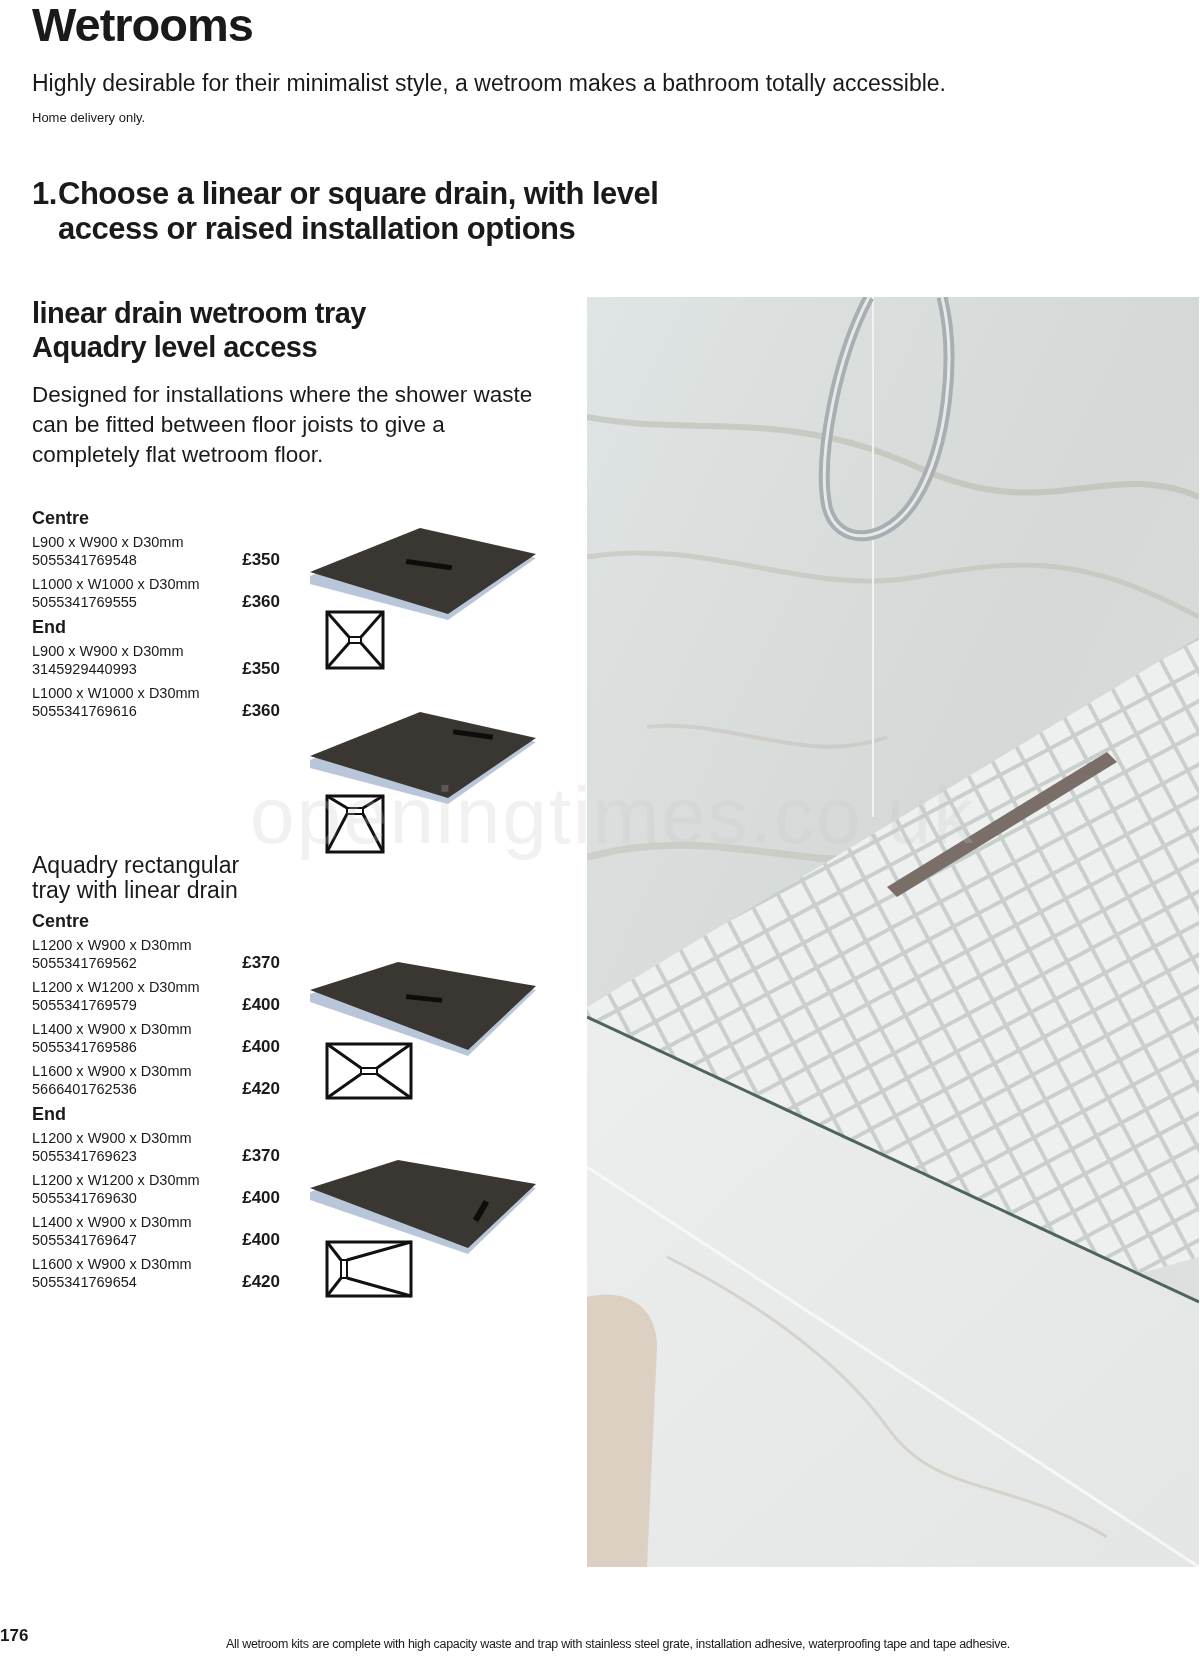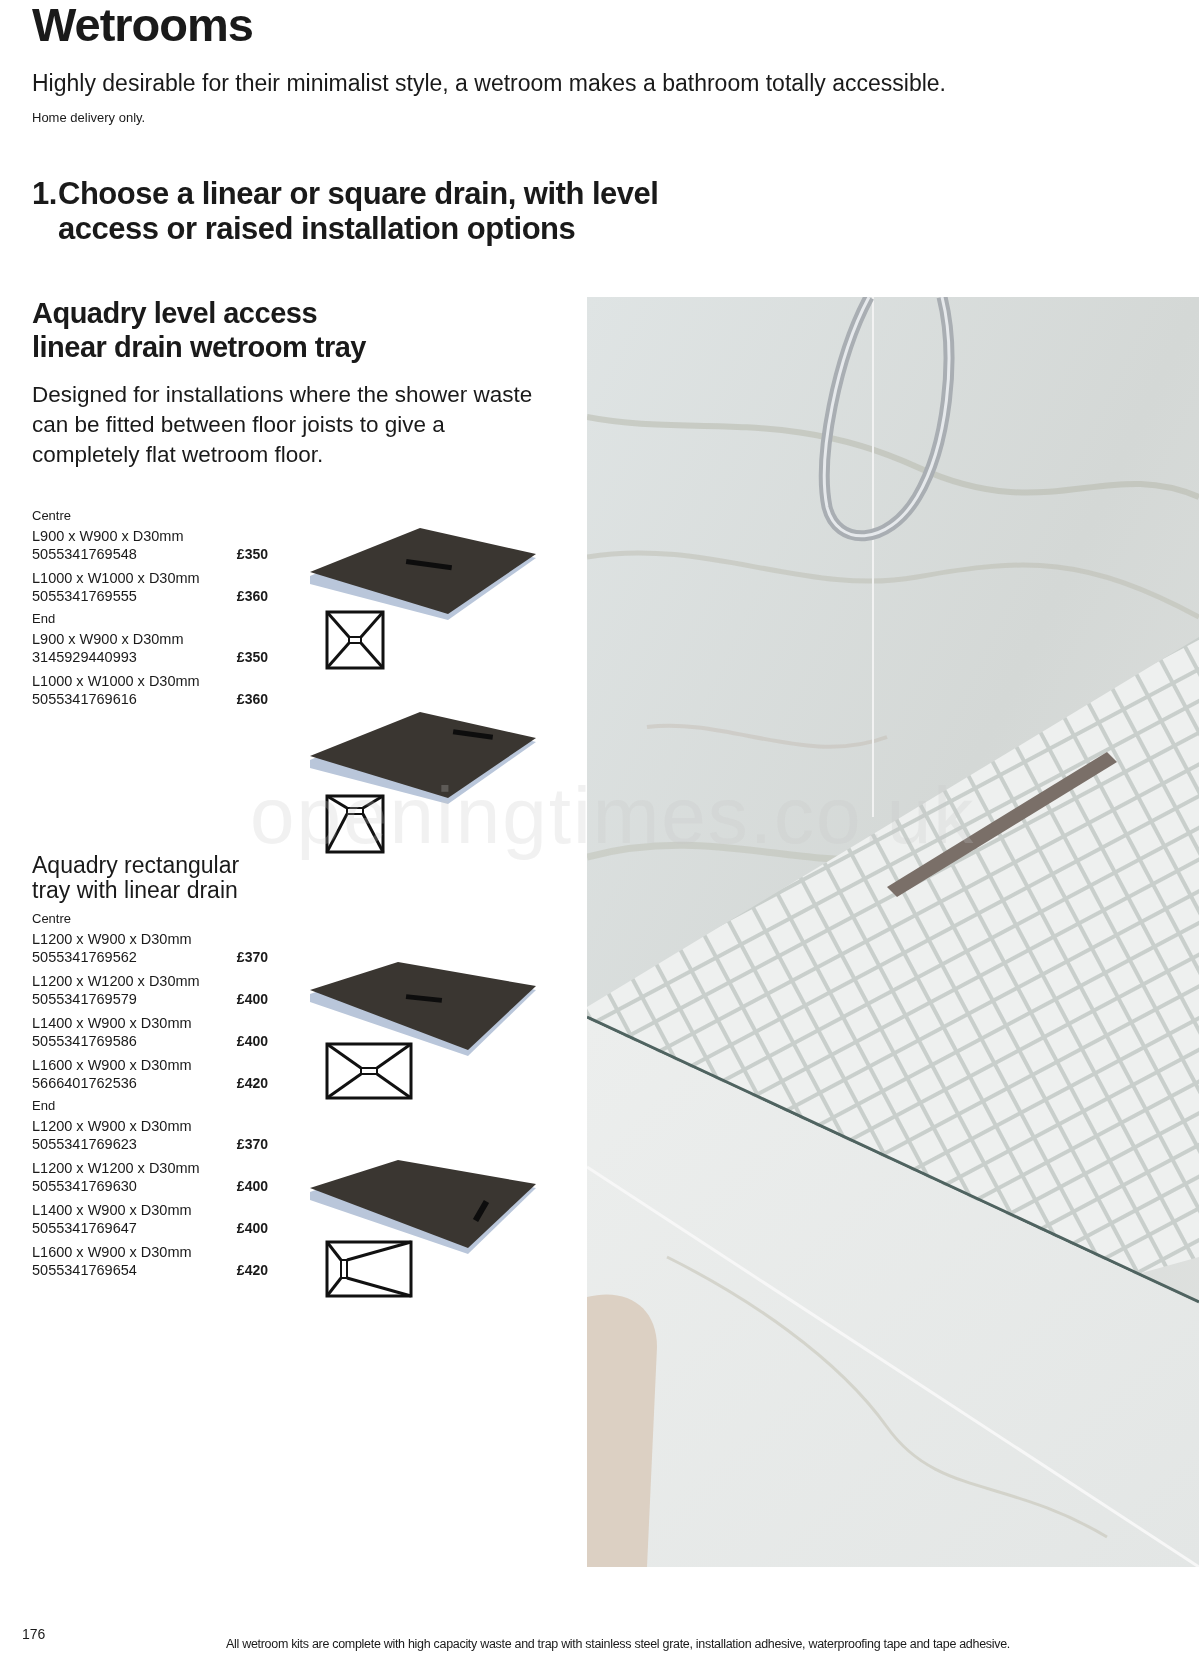--- a/index.html
+++ b/index.html
@@ -13,49 +13,49 @@
 
   .step-heading { left: 32px; top: 176px; font-size: 31px; font-weight: 700; line-height: 35px; color: #1a1a1a; letter-spacing: -0.5px; }
   .step-heading .num { display: inline-block; width: 26px; }
   .step-heading .l2 { padding-left: 26px; display: block; }
 
   .product-title { left: 32px; top: 296px; font-size: 29px; font-weight: 700; line-height: 34px; color: #1a1a1a; letter-spacing: -0.5px; }
   .product-desc { left: 32px; top: 380px; font-size: 22.5px; line-height: 30px; color: #1a1a1a; width: 520px; }
 
   .group { left: 32px; width: 248px; }
   .group-title { font-size: 23px; line-height: 25px; color: #1a1a1a; margin-bottom: 8px; }
-  .variant-label { font-size: 13px; font-weight: 400; color: #1a1a1a; margin-top: 6px; margin-bottom: 4px; }
+  .variant-label { font-size: 18px; font-weight: 700; color: #1a1a1a; margin-top: 6px; margin-bottom: 4px; }
   .item { position: relative; font-size: 14.5px; line-height: 18px; color: #1a1a1a; margin-bottom: 6px; }
-  .item .price { position: absolute; right: 12px; bottom: 0; font-weight: 700; font-size: 14px; }
+  .item .price { position: absolute; right: 0; bottom: 0; font-weight: 700; font-size: 17px; }
 
   .tray { position: absolute; }
   .diagram { position: absolute; }
 
   .photo { left: 587px; top: 297px; width: 612px; height: 1270px; overflow: hidden; }
 
   .watermark { left: 250px; top: 770px; font-size: 80px; color: rgba(200,200,200,0.25); letter-spacing: 2px; pointer-events: none; }
 
-  .page-number { left: 0px; top: 1626px; font-size: 14px; font-weight: 400; color: #1a1a1a; padding-left: 22px; }
+  .page-number { left: 0px; top: 1626px; font-size: 17px; font-weight: 700; color: #1a1a1a; }
   .footnote { left: 226px; top: 1637px; font-size: 12.5px; color: #1a1a1a; white-space: nowrap; letter-spacing: -0.3px; }
 </style>
 </head>
 <body>
 
 <div class="abs page-title">Wetrooms</div>
 <div class="abs intro">Highly desirable for their minimalist style, a wetroom makes a bathroom totally accessible.</div>
 <div class="abs delivery">Home delivery only.</div>
 
 <div class="abs step-heading">
   <span class="num">1.</span><span>Choose a linear or square drain, with level</span>
   <span class="l2">access or raised installation options</span>
 </div>
 
 <div class="abs product-title">
+  <div>linear drain wetroom tray</div>
   <div>Aquadry level access</div>
-  <div>linear drain wetroom tray</div>
 </div>
 <div class="abs product-desc">Designed for installations where the shower waste can be fitted between floor joists to give a completely flat wetroom floor.</div>
 
 <div class="abs group" style="top:502px;">
   <div class="variant-label">Centre</div>
   <div class="item">
     <div>L900 x W900 x D30mm</div>
     <div>5055341769548</div>
     <span class="price">£350</span>
   </div>

